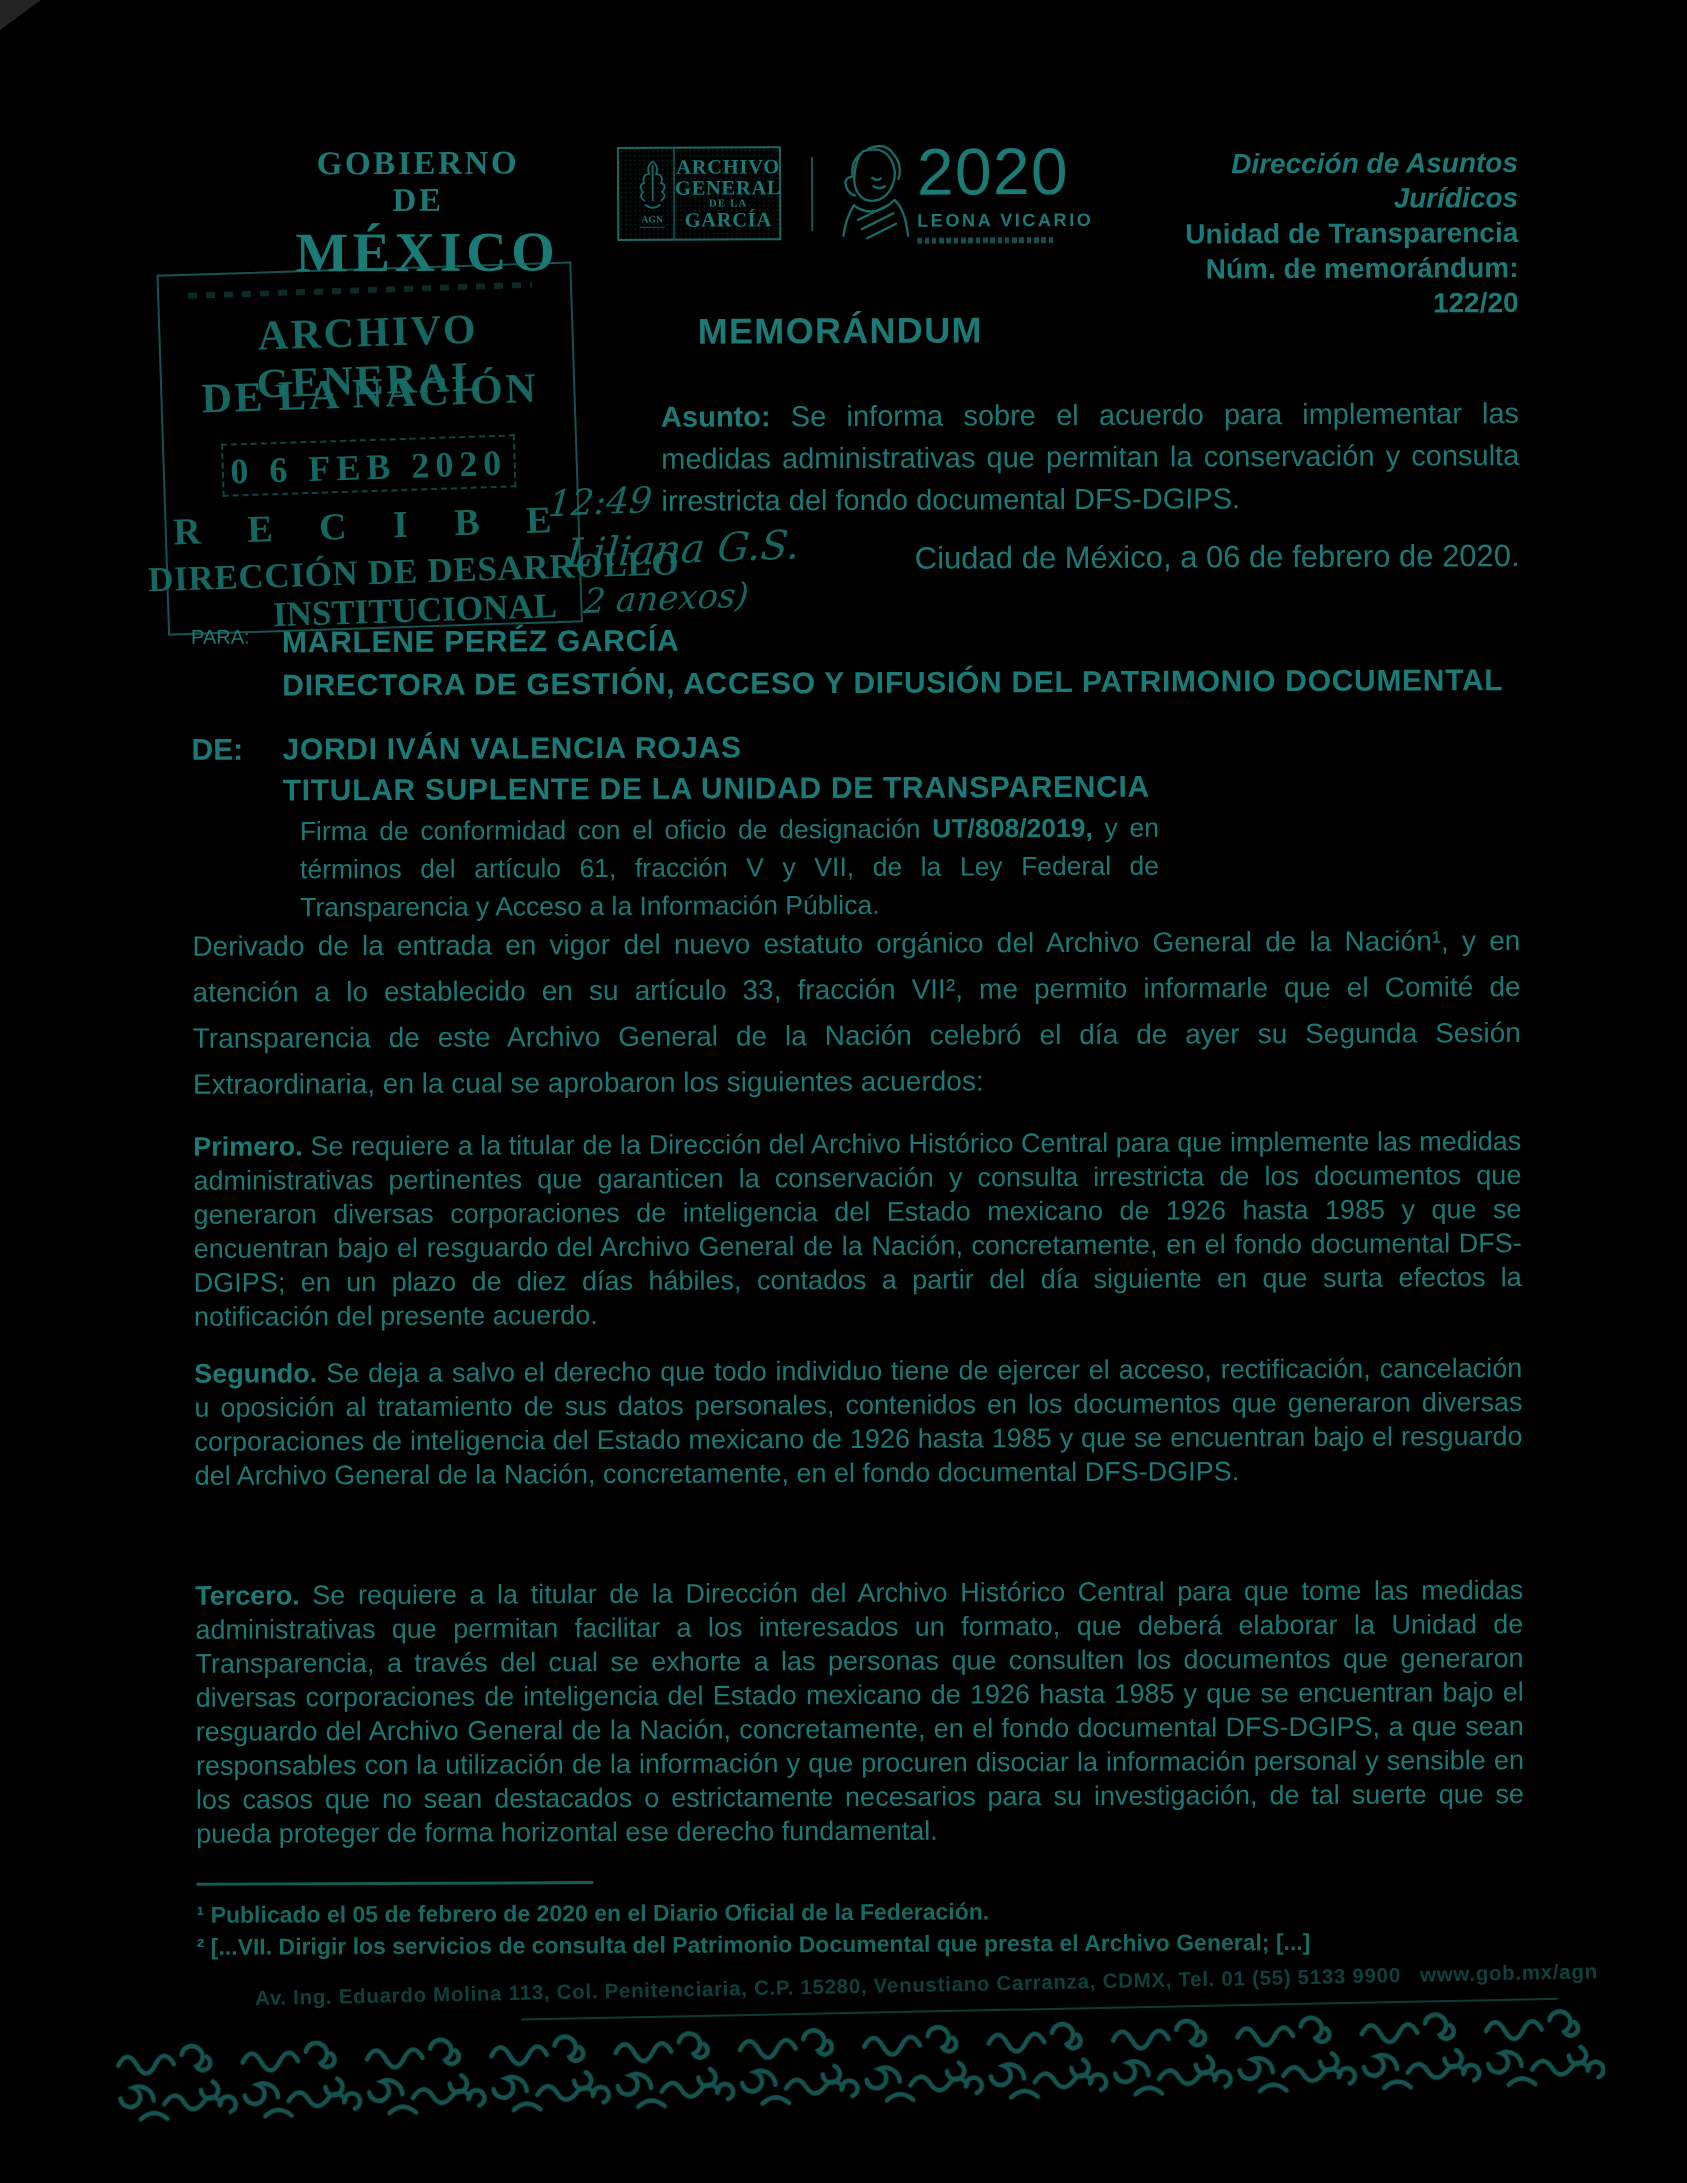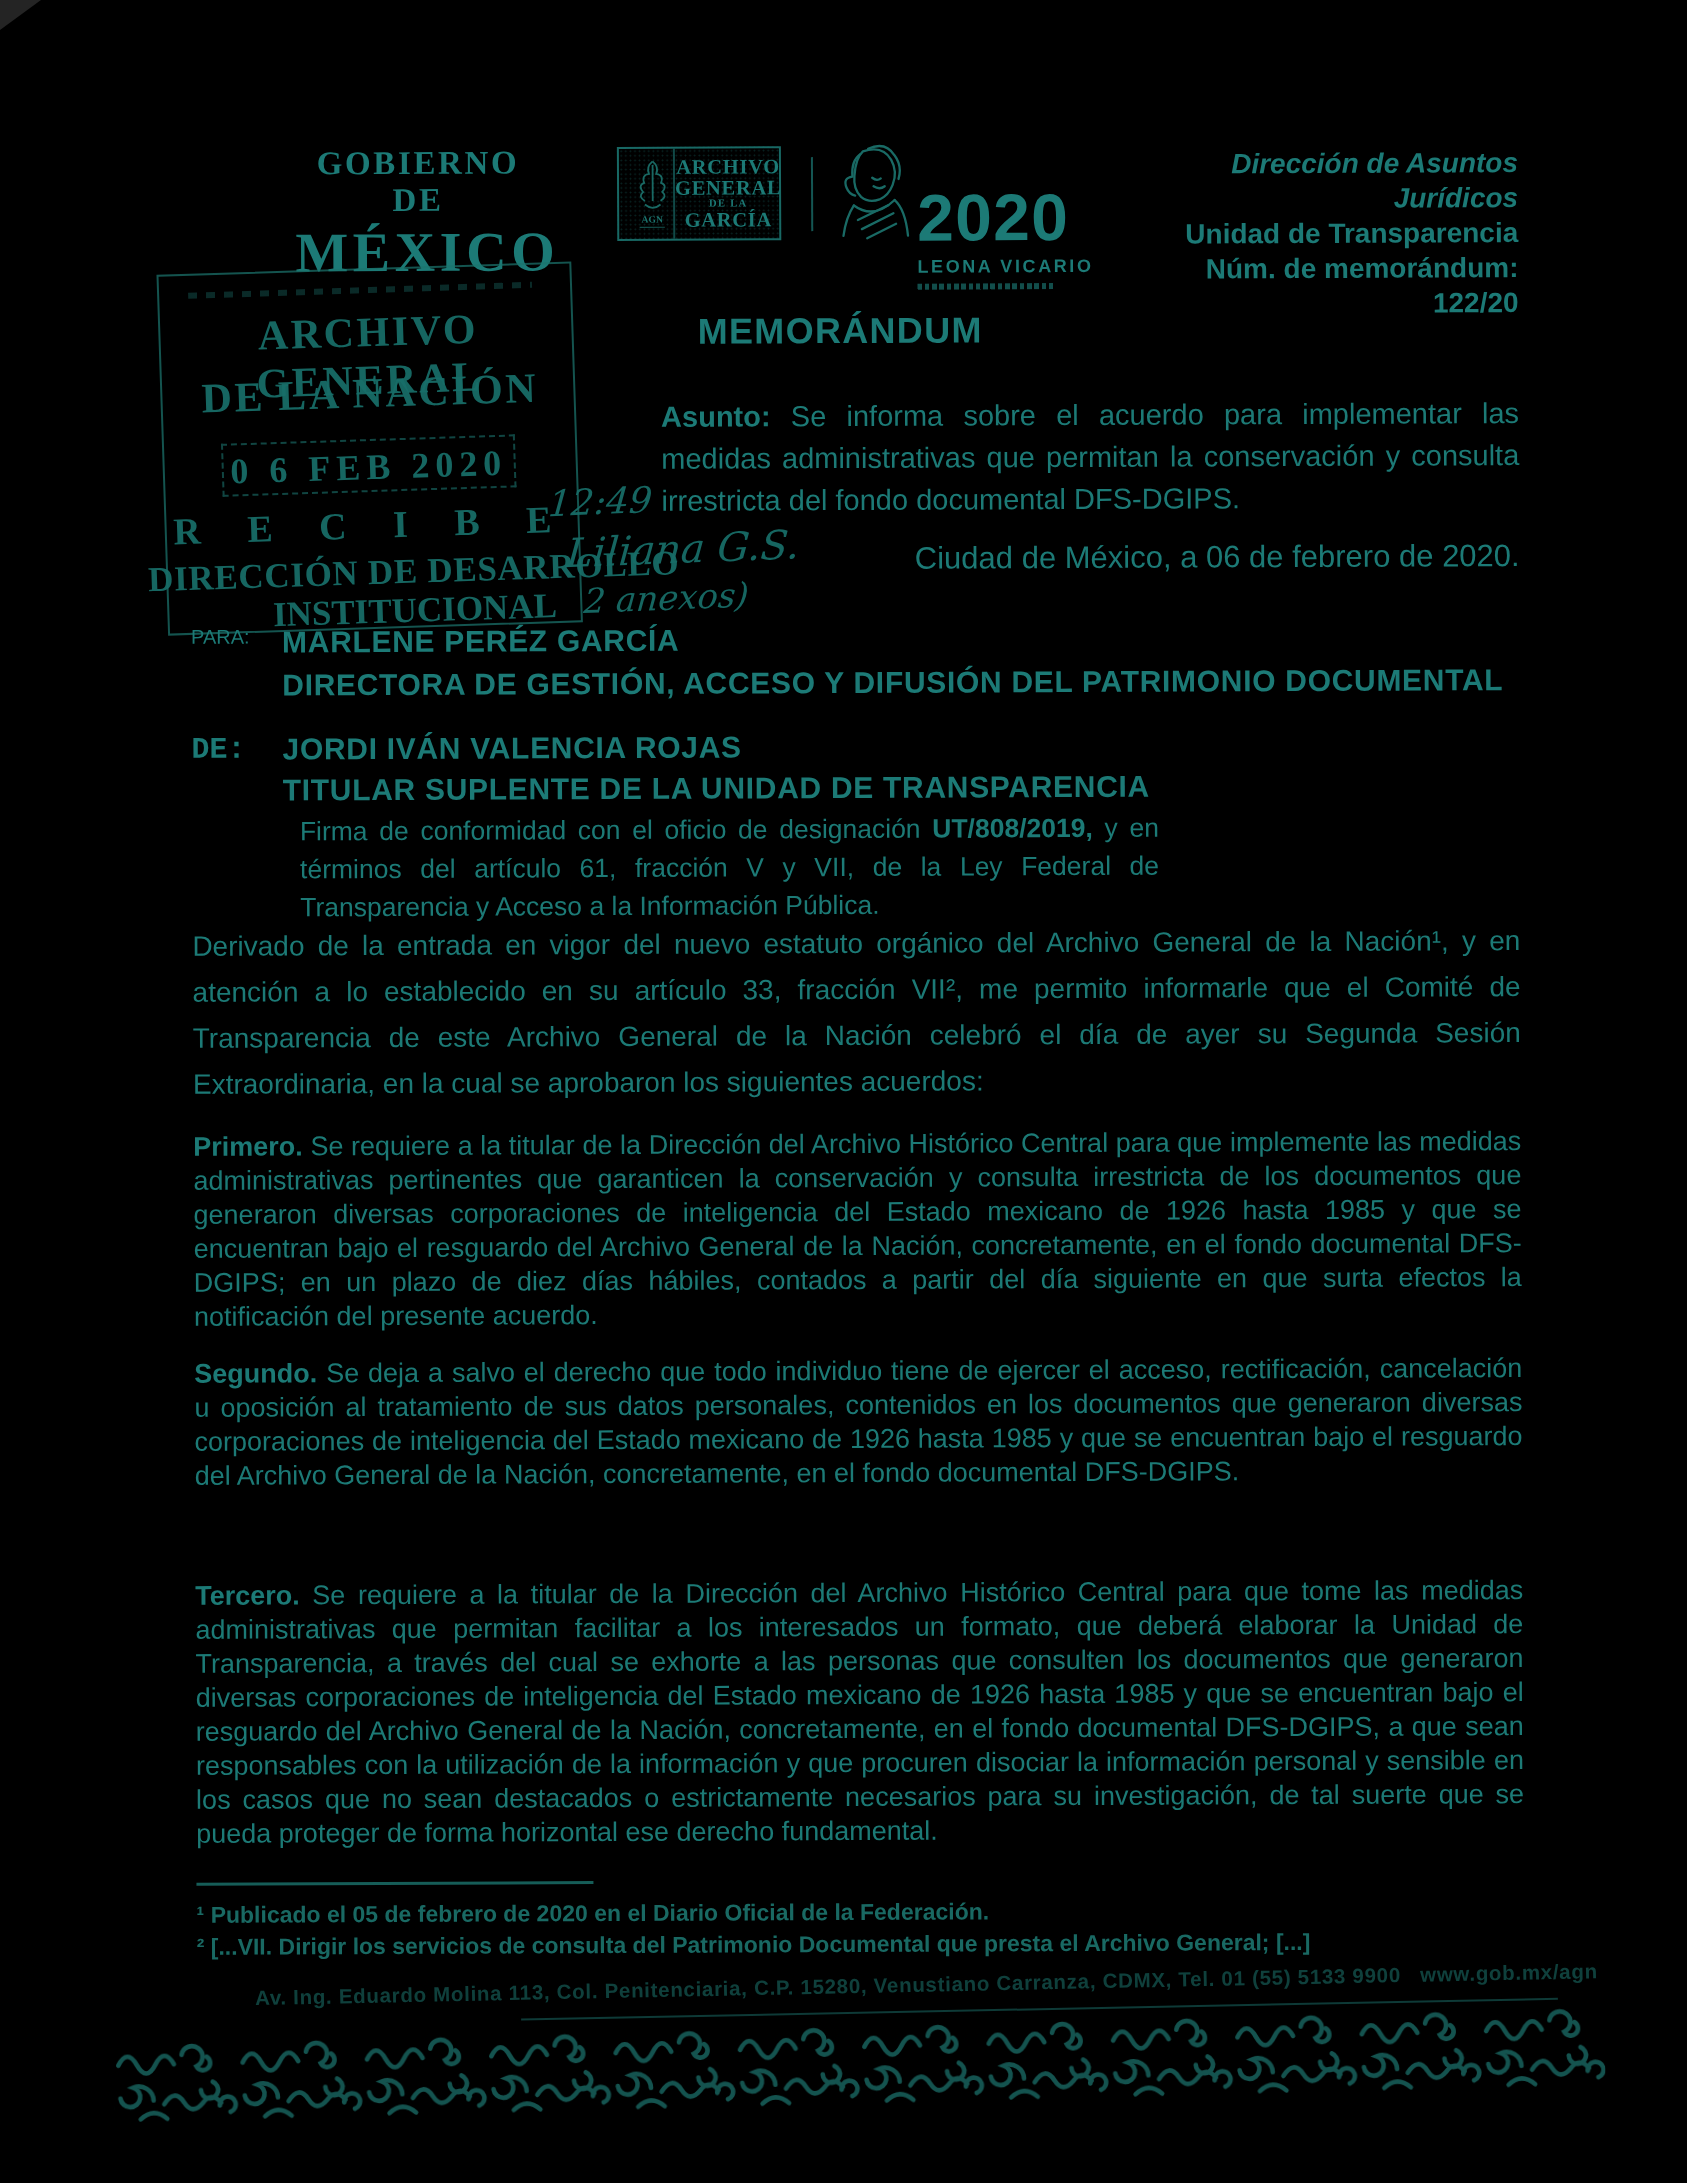--- a/index.html
+++ b/index.html
@@ -26,21 +26,21 @@
   .agn-emblem{width:49px;border-right:2px solid rgba(28,122,118,.6);display:flex;align-items:center;justify-content:center;padding-left:12px;}
   .agn-words{flex:1;display:flex;flex-direction:column;align-items:center;justify-content:center;
     font-family:"Liberation Serif",serif;font-weight:700;line-height:1.02;}
   .agn-w1,.agn-w2,.agn-w4{font-size:20.5px;letter-spacing:0.7px;}
   .agn-w3{font-size:10.6px;letter-spacing:1.3px;}
 
   .logo-divider{left:815px;top:157px;width:2px;height:74px;background:rgba(28,122,118,.7);}
 
   .leona-logo{left:838px;top:142px;display:flex;align-items:flex-start;}
   .leona-right{margin-left:4px;}
-  .leona-year{font-size:66px;font-weight:700;line-height:0.92;letter-spacing:1.3px;margin-top:46px;}
+  .leona-year{font-size:66px;font-weight:400;line-height:0.92;letter-spacing:1.3px;}
   .leona-name{font-size:18px;font-weight:700;letter-spacing:2.6px;margin-top:8px;}
   .leona-smudge{height:6px;width:138px;margin-top:6px;opacity:.75;
     background:repeating-linear-gradient(90deg, rgba(28,122,118,.85) 0 4.6px, transparent 4.6px 7.3px);}
 
   .header-right{left:1125px;top:148px;width:397px;text-align:right;font-weight:700;font-size:28px;line-height:35px;}
   .header-right .it{font-style:italic;}
 
   
   .stamp{left:165px;top:266px;width:415px;height:361px;border:2.6px solid rgba(28,116,110,.72);
     transform:rotate(-1.6deg);font-family:"Liberation Serif",serif;color:rgba(24,110,104,.93);
@@ -64,21 +64,21 @@
 
   
   .memo-title{left:0;right:0;top:310px;text-align:center;font-size:36px;font-weight:700;letter-spacing:1.3px;}
   .subject{left:664px;top:395px;width:858px;font-size:29px;line-height:42px;text-align:justify;}
   .b{font-weight:700;}
   .dateline{left:662px;top:541px;width:860px;text-align:right;font-size:31px;}
 
   .to-label{left:193px;top:623px;font-size:20px;font-weight:400;text-align:center;}
   .to-name{left:284px;top:623px;font-size:30px;font-weight:700;letter-spacing:0.7px;}
   .to-title{left:284px;top:666px;width:1244px;font-size:30px;font-weight:700;letter-spacing:0.7px;}
-  .from-label{left:193px;top:730px;font-size:30px;font-weight:700;font-family:Liberation Mono, monospace;}
+  .from-label{left:193px;top:730px;font-size:30px;font-weight:700;}
   .from-name{left:284px;top:730px;font-size:30px;font-weight:700;letter-spacing:0.7px;}
   .from-title{left:284px;top:771px;width:1244px;font-size:30px;font-weight:700;letter-spacing:0.7px;}
   .from-note{left:301px;top:810px;width:859px;font-size:26.5px;line-height:38px;text-align:justify;}
 
   .intro{left:193px;top:921px;width:1328px;font-size:28px;line-height:46px;text-align:justify;}
   .par{width:1328px;left:193px;font-size:27px;line-height:34px;text-align:justify;}
   .p-primero{top:1127px;}
   .p-segundo{top:1354px;}
   .p-tercero{top:1576px;}
 

